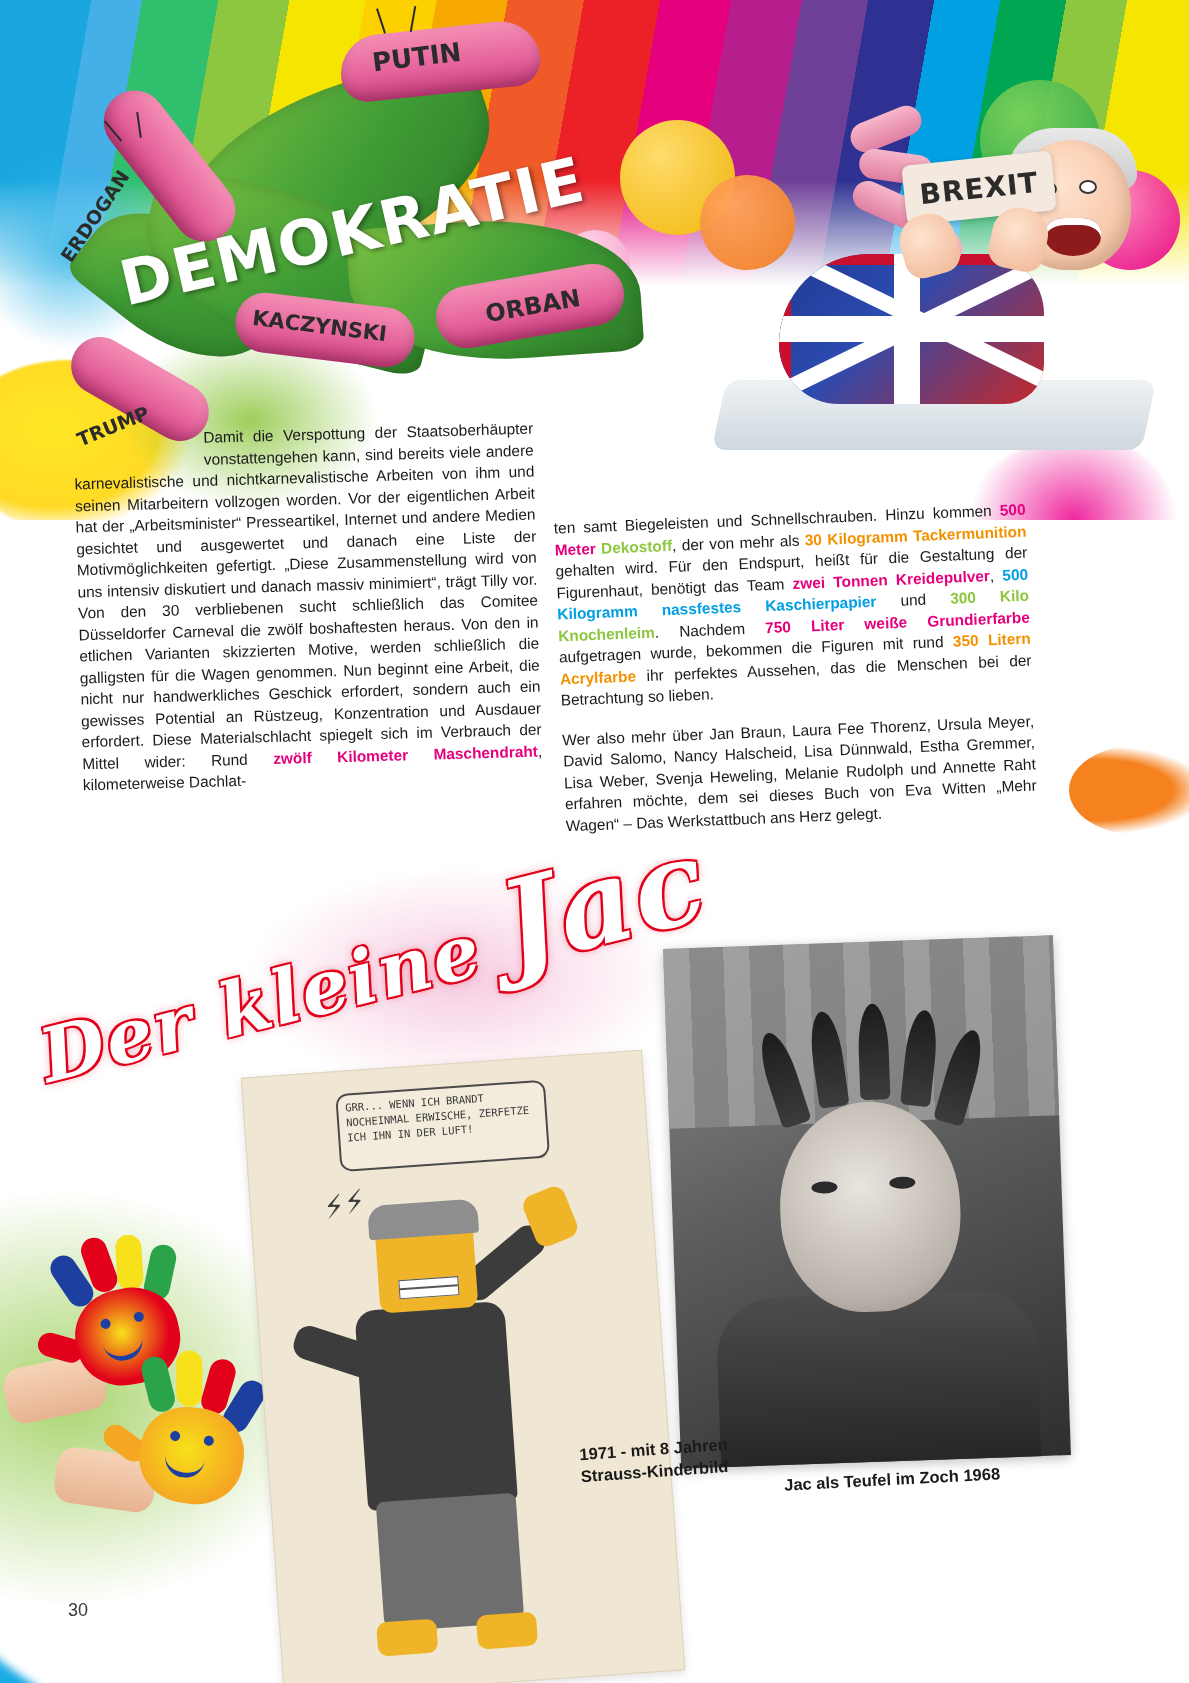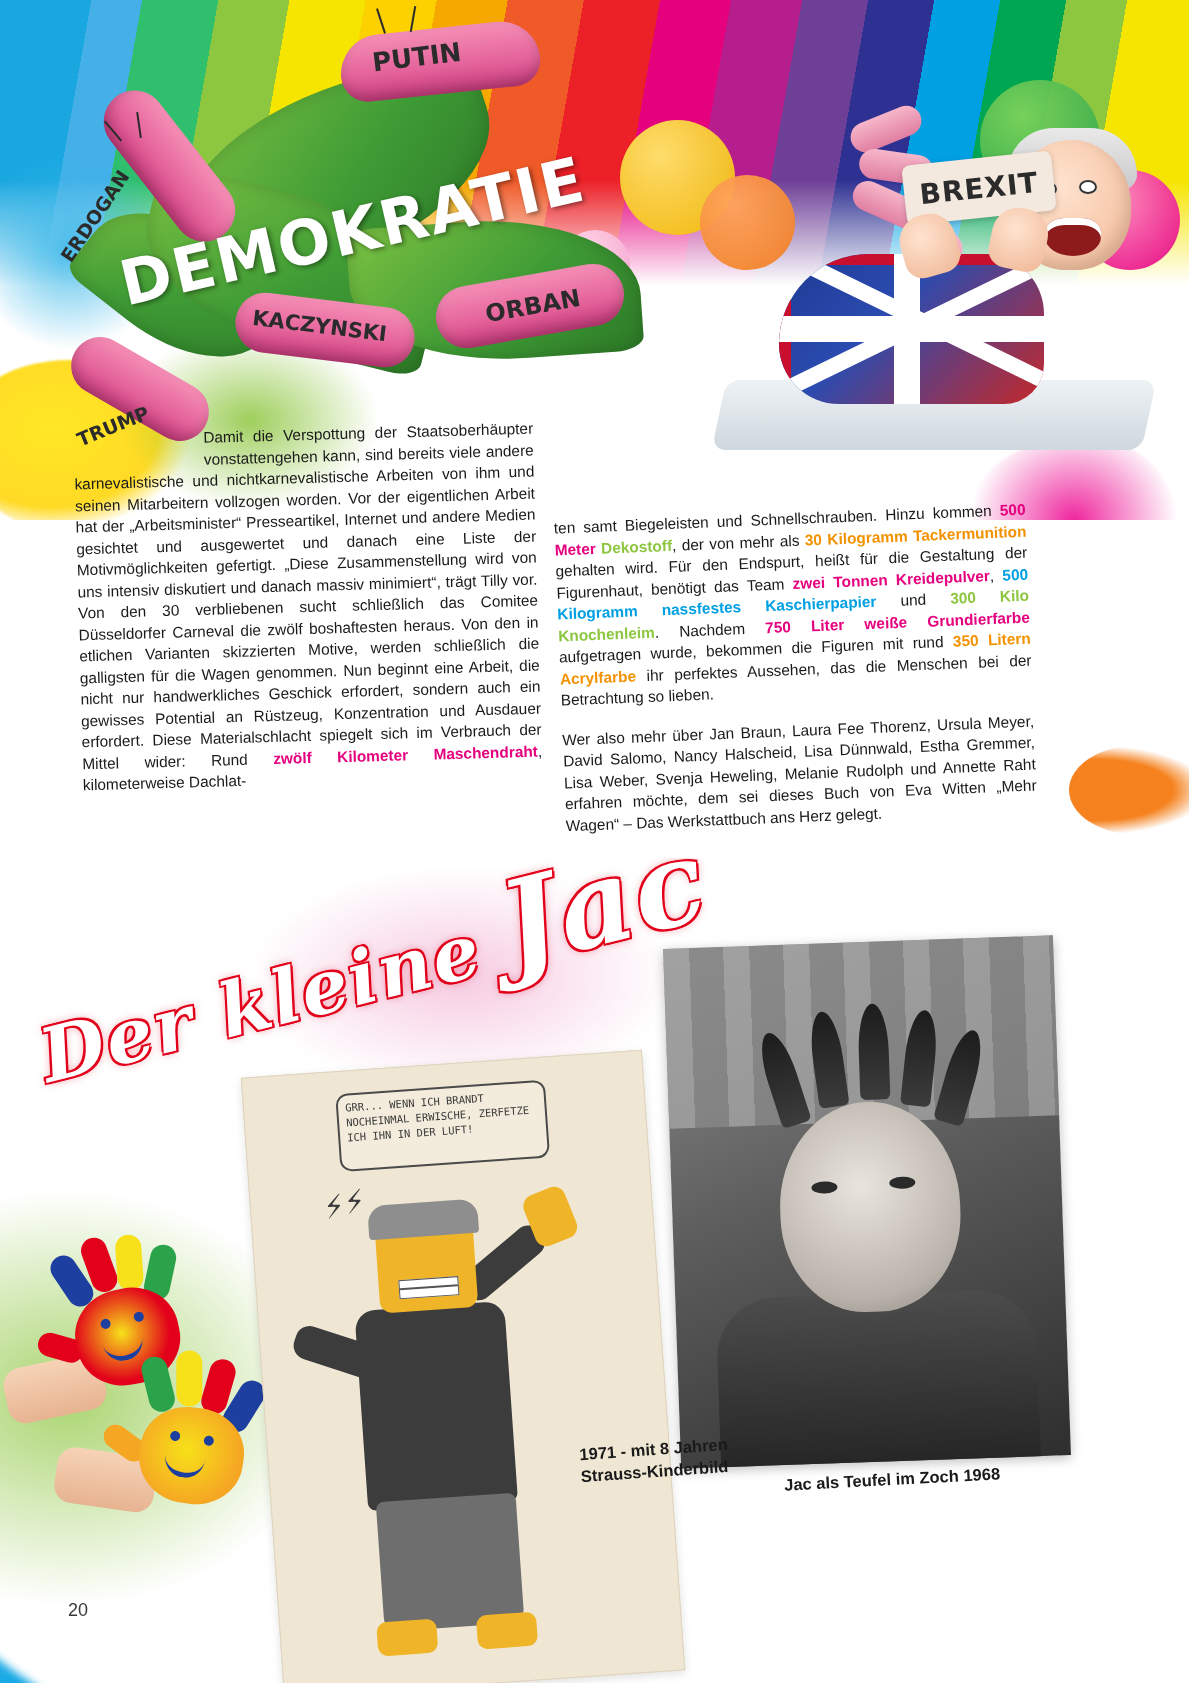--- a/index.html
+++ b/index.html
@@ -728,14 +728,14 @@
     </div>
 
     <div class="caption cap-drawing">
       <div>1971 - mit 8 Jahren</div>
       <div>Strauss-Kinderbild</div>
     </div>
 
     <div class="caption cap-photo">Jac als Teufel im Zoch 1968</div>
   </div>
 
-  <div class="page-number">20</div>
+  <div class="page-number">30</div>
 </div>
 
 </body></html>

